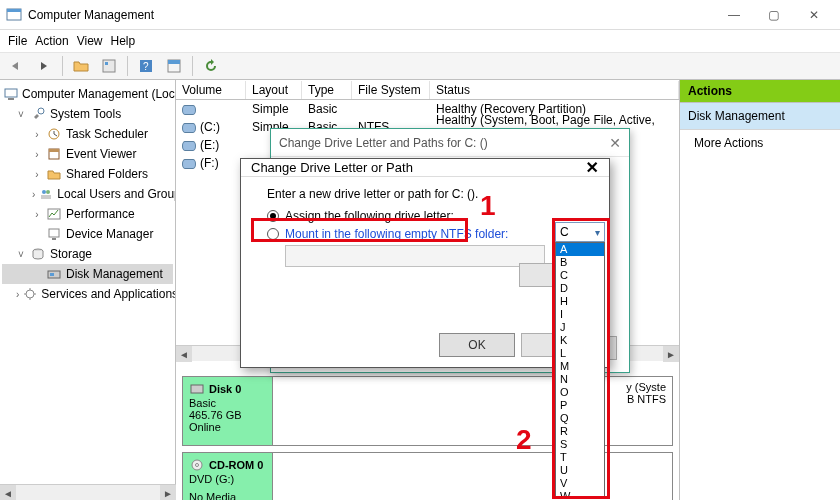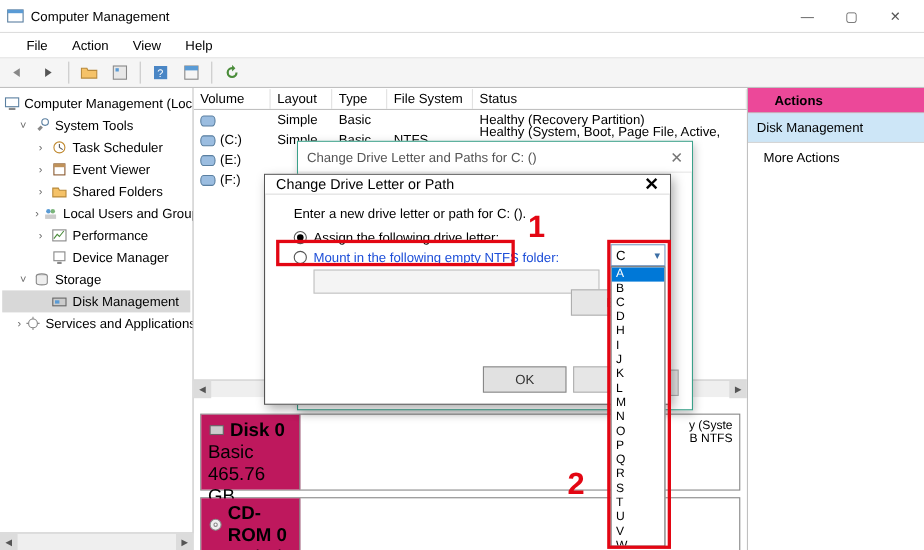--- a/index.html
+++ b/index.html
@@ -6,21 +6,21 @@
 body { background: #fff; width: 840px; height: 500px; overflow: hidden; position: relative; font-size: 12px; color: #000; }
 
 
 .titlebar { height: 30px; display: flex; align-items: center; padding: 2px 6px; border-bottom: 1px solid #ddd; background: #fff; }
 .titlebar .icon { width: 16px; height: 16px; margin-right: 6px; }
 .titlebar .title { flex: 1; font-size: 12px; }
 .winctrls { display: flex; gap: 0; }
 .winctrls div { width: 40px; height: 28px; display: flex; align-items: center; justify-content: center; color: #555; }
 
 
-.menubar { height: 22px; display: flex; align-items: center; padding: 0 20px; gap: 14px; font-size: 12px; }
+.menubar { height: 22px; display: flex; align-items: center; padding: 0 4px; font-size: 12px; }
 .menubar span { padding: 2px 4px; }
 
 
 .toolbar { height: 28px; display: flex; align-items: center; gap: 4px; padding: 0 4px; border-top: 1px solid #e5e5e5; border-bottom: 1px solid #c0c0c0; background: #f5f5f5; }
 .toolbar .tbtn { width: 24px; height: 22px; display: flex; align-items: center; justify-content: center; border: 1px solid transparent; }
 .toolbar .sep { width: 1px; height: 20px; background: #c8c8c8; margin: 0 2px; }
 
 
 .main { display: flex; height: calc(100% - 80px); }
 .tree { width: 176px; border-right: 1px solid #c0c0c0; padding: 4px 2px; overflow: hidden; }
@@ -38,28 +38,28 @@
 .vol-head { display: flex; border-bottom: 1px solid #c0c0c0; background: #fff; font-size: 12px; height: 20px; align-items: center; }
 .vol-head div { padding: 2px 6px; border-right: 1px solid #e2e2e2; }
 .col-v { width:70px; } .col-l { width:56px; } .col-t { width:50px; } .col-fs { width:78px; } .col-s { flex:1; }
 .vol-row { display:flex; height:18px; align-items:center; font-size:12px; }
 .vol-row div { padding: 0 6px; }
 .cyl { width:14px; height:10px; background:#9bbde0; border-radius:3px/5px; border:1px solid #5a7fa0; display:inline-block; margin-right:4px; vertical-align:middle; }
 
 
 .disks { position:absolute; left:6px; right:6px; top:290px; }
 .diskrow { border:1px solid #888; margin-top:6px; display:flex; height:70px; background:#fff; }
-.diskrow .dhdr { width:90px; border-right:1px solid #888; padding:4px 6px; font-size:17px; background:#be185d; }
+.diskrow .dhdr { width:90px; border-right:1px solid #888; padding:4px 6px; font-size:11px; background:#86efac; }
 .diskrow .dhdr .dname { display:flex; align-items:center; gap:4px; font-weight:bold; }
 .diskrow .dbody { flex:1; padding:4px 6px; font-size:11px; }
 .legend { position:absolute; left:6px; bottom:0; display:flex; gap:10px; font-size:11px; align-items:center; }
 .swatch { width:12px; height:12px; display:inline-block; margin-right:4px; border:1px solid #000; vertical-align:middle; }
 
 
-.actions .ah { background:#ec4899; border-bottom:1px solid #c0c0c0; padding:4px 24px; font-weight:bold; }
+.actions .ah { background:#84cc16; border-bottom:1px solid #c0c0c0; padding:4px 8px; font-weight:bold; }
 .actions .asel { background:#cde6f7; padding:6px 8px; border-bottom:1px solid #d5d5d5; }
 .actions .ai { padding:6px 14px; }
 
 
 .dlg1 { position:absolute; left:270px; top:128px; width:360px; height:245px; background:#fff; border:1px solid #3aa18a; box-shadow:2px 3px 8px rgba(0,0,0,.25); }
 .dlg1 .dt { height:28px; display:flex; align-items:center; padding:0 8px; background:#fff; border-bottom:1px solid #e5e5e5; color:#555; font-size:12px; }
 .dlg1 .dt .x { margin-left:auto; color:#777; font-size:14px; }
 .dlg1 .okrow { position:absolute; bottom:12px; right:12px; display:flex; gap:6px; }
 .btn { min-width:76px; height:24px; background:#e6e6e6; border:1px solid #aeaeae; font-size:12px; display:flex; align-items:center; justify-content:center; color:#888; }
 

